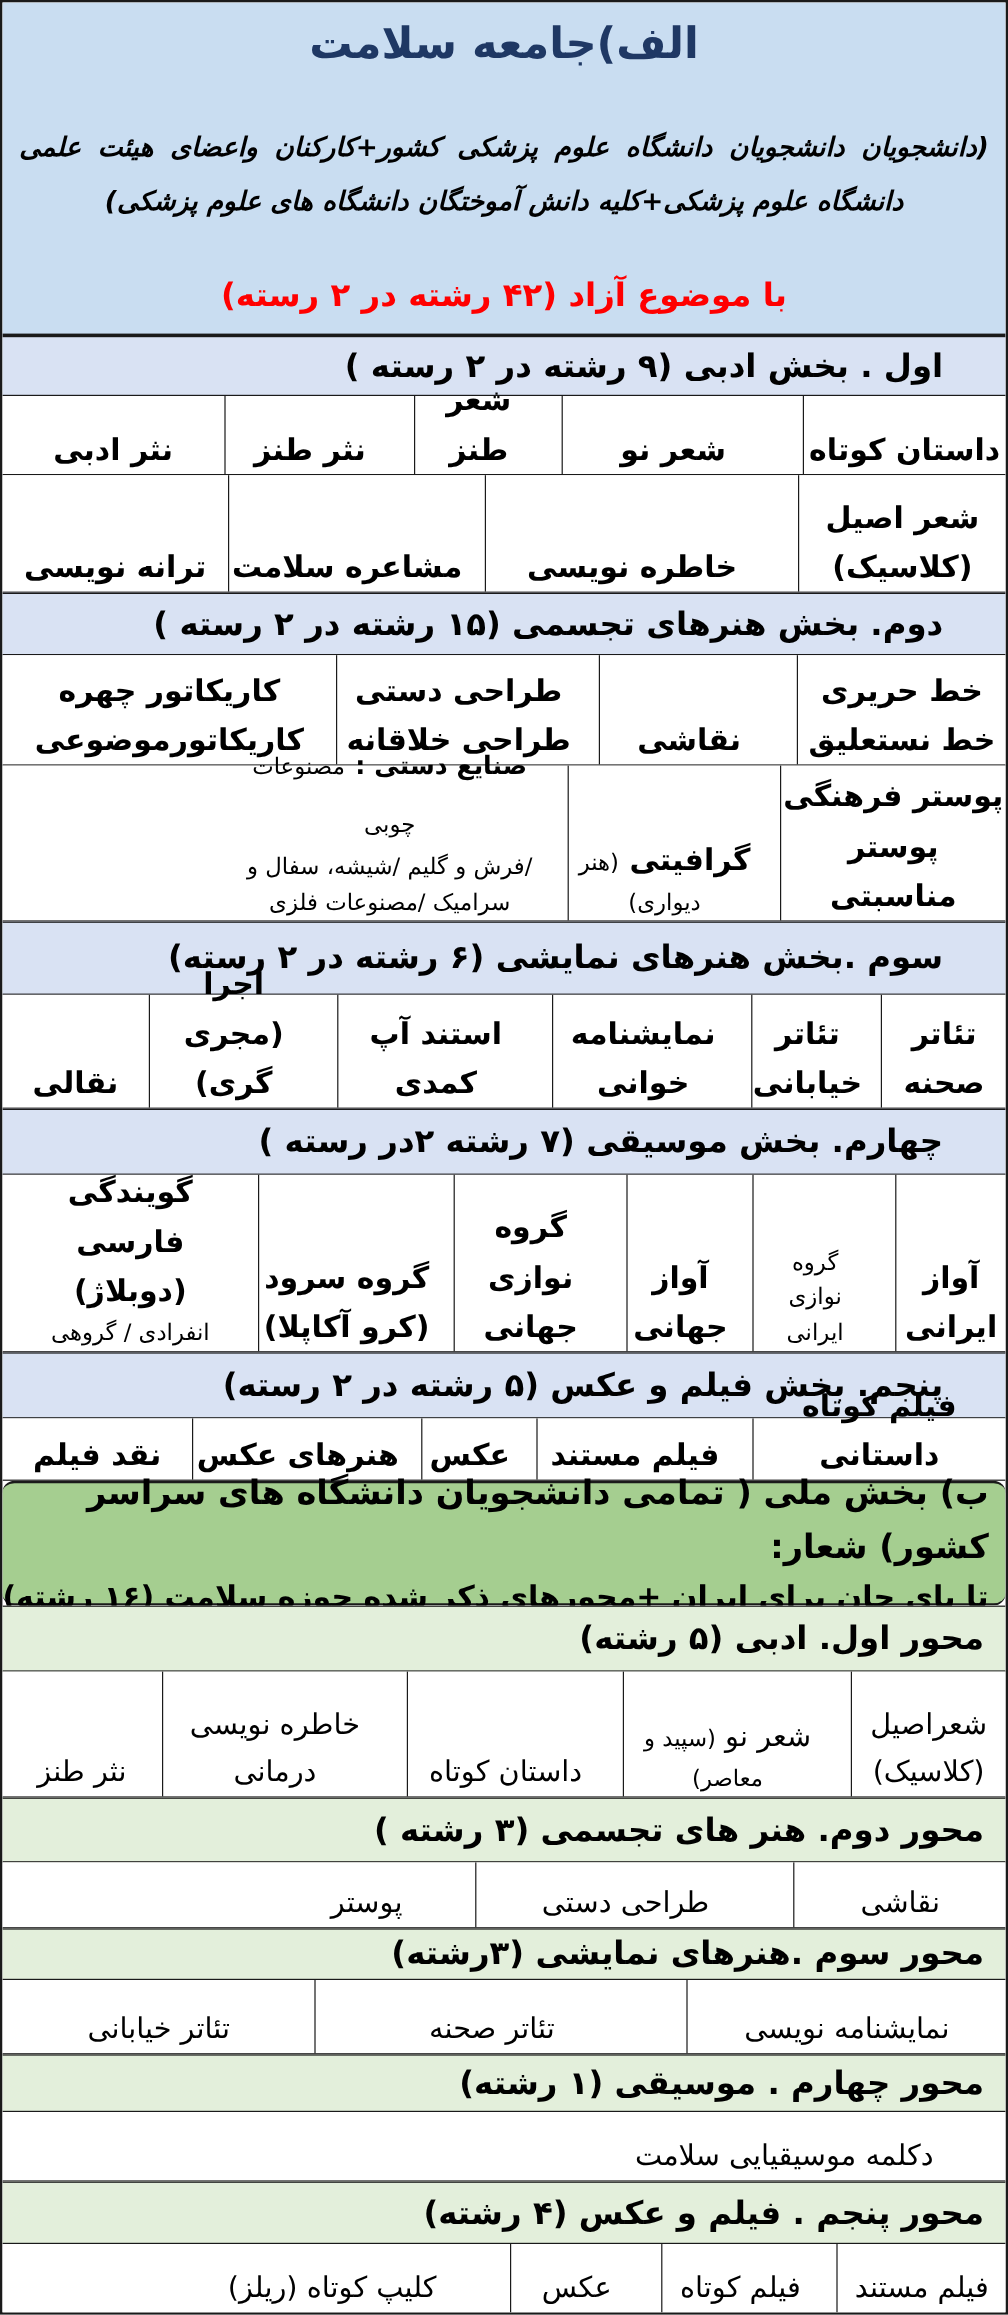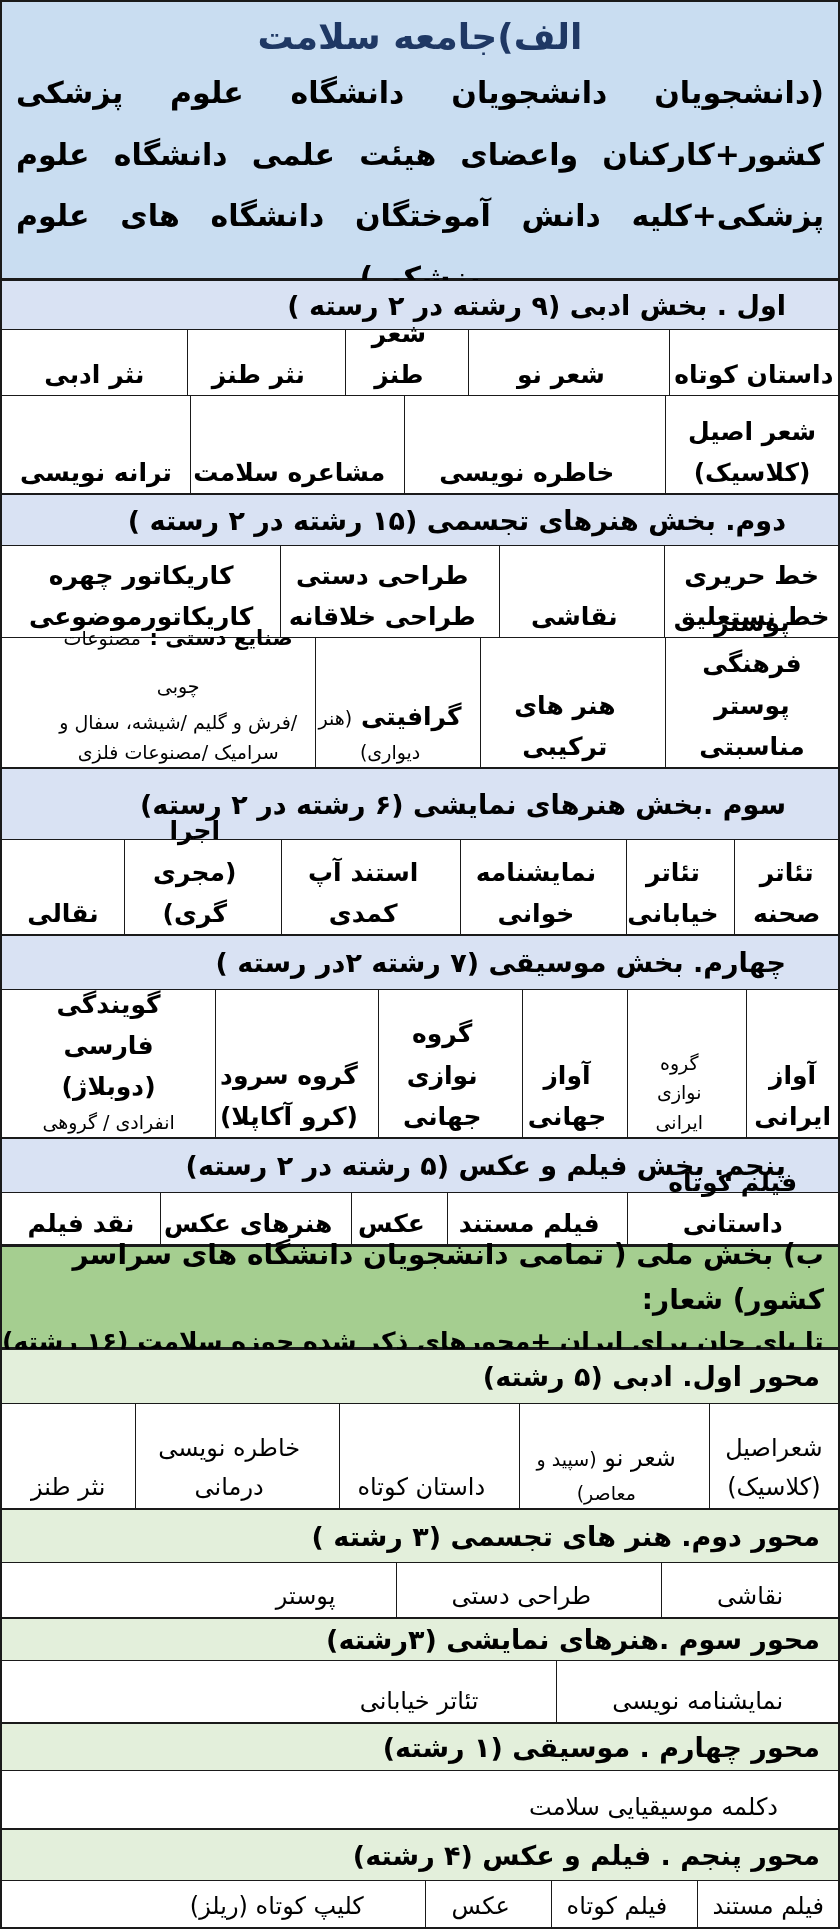--- a/index.html
+++ b/index.html
@@ -6,30 +6,30 @@
   .tbl{
     width:840px;height:1929px;box-sizing:border-box;
     border:2px solid #1a1a1a;display:flex;flex-direction:column;
     direction:rtl;background:#fff;
     font-family:"DejaVu Sans",sans-serif;color:#000;overflow:hidden;
   }
   
   .hdr{background:#c9ddf1;display:flex;flex-direction:column;justify-content:space-between;
        padding:10px 14px 14px 14px;box-sizing:border-box;border-bottom:2px solid #1a1a1a;}
   .hdr-title{text-align:center;font-size:36px;font-weight:bold;color:#1f3864;line-height:1.4;}
-  .hdr-body{font-size:30px;font-weight:bold;line-height:2.05;text-align:justify;text-align-last:center;}
+  .hdr-body{font-size:22px;font-weight:bold;line-height:2.05;text-align:justify;text-align-last:center;font-style:italic;}
   .hdr-note{text-align:center;font-size:27px;font-weight:bold;color:#ff0000;line-height:1.3;}
   
   .band{display:flex;align-items:center;box-sizing:border-box;
         border-top:1px solid #1a1a1a;border-bottom:1px solid #1a1a1a;
         font-weight:bold;font-size:27px;flex:0 0 auto;}
   .band-a{background:#d9e2f3;padding-right:52px;}
   .band-b{background:#e3efdb;padding-right:18px;}
   .band-g{background:#a5ce90;flex-direction:column;justify-content:center;align-items:stretch;
-          border-top:2px solid #1a1a1a;border-bottom:2px solid #1a1a1a;}
+          border-top:2px solid #1a1a1a;border-bottom:2px solid #1a1a1a;border-radius:10px;}
   .band-g .g1{text-align:right;padding-right:14px;font-size:28px;line-height:1.6;}
   .band-g .g2{text-align:left;font-size:25px;line-height:1.5;}
   
   .row{display:flex;flex:0 0 auto;box-sizing:border-box;border-bottom:1px solid #1a1a1a;background:#fff;}
   .cell{display:flex;flex-direction:column;justify-content:flex-end;align-items:center;text-align:center;
         box-sizing:border-box;border-left:1px solid #1a1a1a;
         font-size:25px;font-weight:bold;line-height:1.65;flex-grow:0;flex-shrink:1;margin-left:16px;}
   .cell:last-child{border-left:none;}
   .cell span{display:block;}
   .rowB .cell{font-weight:normal;font-size:24px;}
@@ -103,36 +103,32 @@
     <div class="cell" style="flex-basis:31.9%">
       <span>کاریکاتور چهره</span>
       <span>کاریکاتورموضوعی</span>
     </div>
   </div>
   <div class="row" style="height:130px">
     <div class="cell" style="flex-basis:22.5%">
       <span>پوستر فرهنگی</span>
       <span>پوستر مناسبتی</span>
     </div>
-    <div class="cell" style="flex-basis:22%">
-      <span>هنر های</span>
-      <span>ترکیبی</span>
-    </div>
     <div class="cell" style="flex-basis:19.3%">
       <span><span class="inl">گرافیتی</span> <span class="sm inl">(هنر</span></span>
       <span class="sm">دیواری)</span>
     </div>
     <div class="cell" style="flex-basis:36.2%;line-height:1.9;padding-left:39px;">
       <span><span class="smb inl">صنایع دستی :</span> <span class="sm inl">مصنوعات چوبی</span></span>
       <span class="sm">/فرش و گلیم /شیشه، سفال و</span>
       <span class="sm">سرامیک /مصنوعات فلزی</span>
     </div>
   </div>
 
-  <div class="band band-a" style="height:72px">
+  <div class="band band-a" style="height:61px">
     <span>سوم .بخش هنرهای نمایشی (۶ رشته در ۲ رسته)</span>
   </div>
   <div class="row" style="height:95px">
     <div class="cell" style="flex-basis:14.3%">
       <span>تئاتر</span>
       <span>صحنه</span>
     </div>
     <div class="cell" style="flex-basis:10.5%">
       <span>تئاتر</span>
       <span>خیابانی</span>
@@ -251,20 +247,23 @@
       </div>
   </div>
 
   <div class="band band-b" style="height:43px">
     <span>محور سوم .هنرهای نمایشی (۳رشته)</span>
   </div>
   <div class="row rowB" style="height:62px">
     <div class="cell" style="flex-basis:33.7%">
         <span>نمایشنامه نویسی</span>
       </div>
+    <div class="cell" style="flex-basis:37.3%">
+        <span>تئاتر صحنه</span>
+      </div>
     <div class="cell" style="flex-basis:29%">
         <span>تئاتر خیابانی</span>
       </div>
   </div>
 
   <div class="band band-b" style="height:48px">
     <span>محور چهارم . موسیقی (۱ رشته)</span>
   </div>
   <div class="row rowB" style="height:58px">
     <div class="cell cr" style="flex-basis:100%;padding-right:60px;">

